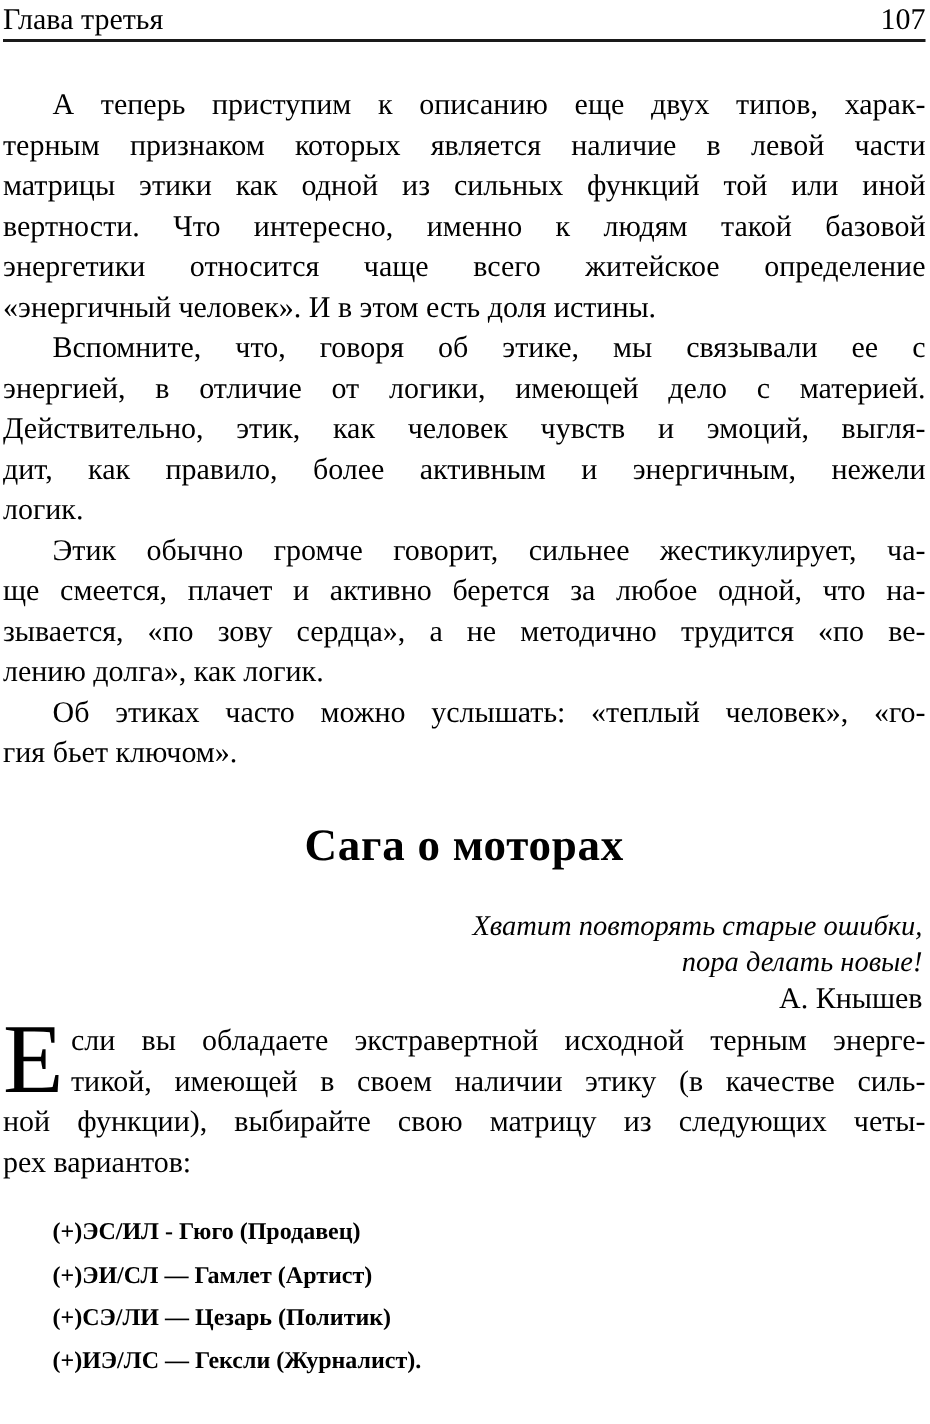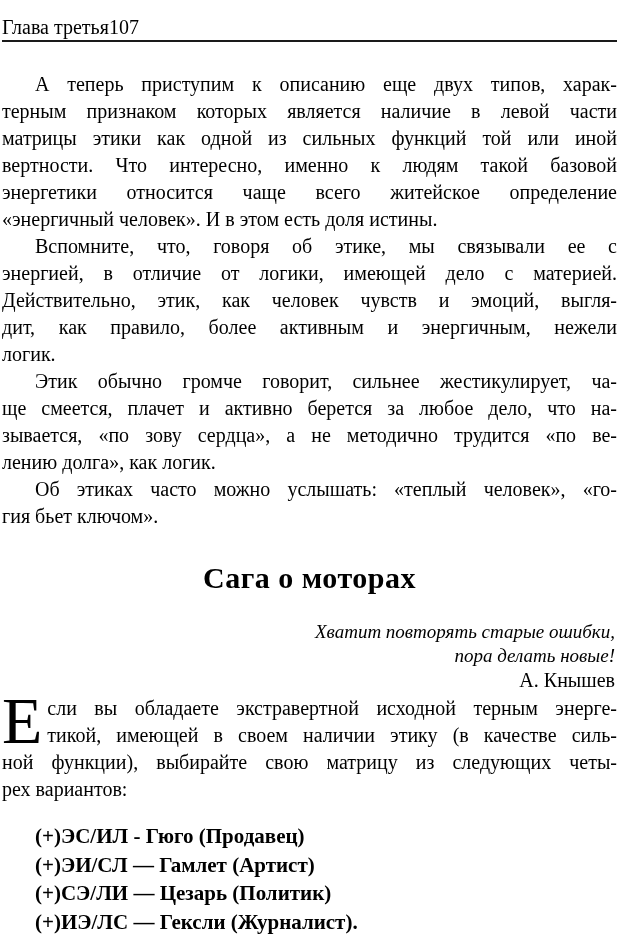--- a/index.html
+++ b/index.html
@@ -16,24 +16,25 @@
   }
   .page {
     box-sizing: border-box;
     width: 620px;
     height: 949px;
     padding: 0 3px 0 2px;
   }
   
   .runhead {
     display: flex;
+    justify-content: space-between;
     align-items: baseline;
     font-size: 20px;
     line-height: 23px;
-    padding-top: 16px;
+    padding-top: 2px;
     padding-bottom: 1px;
     border-bottom: 2px solid #1a1a1a;
   }
   
   .body-text { margin-top: 29px; }
   .line {
     font-size: 20px;
     line-height: 27px;
     text-align: justify;
     text-align-last: justify;
@@ -75,21 +76,21 @@
     margin-right: 5px;
   }
   .dropcap-para::after { content: ""; display: block; clear: both; }
   
   .type-list {
     margin-top: 19px;
     padding-left: 33px;
     font-weight: bold;
   }
   .type-list .line {
-    font-size: 21px;
+    font-size: 16px;
     line-height: 28.5px;
     text-align: right;
     text-align-last: left;
   }
 </style>
 </head>
 <body>
 
 <div class="page">
 
@@ -112,21 +113,21 @@
     <div class="para indent">
         <div class="line first">Вспомните, что, говоря об этике, мы связывали ее с</div>
         <div class="line">энергией, в отличие от логики, имеющей дело с материей.</div>
         <div class="line">Действительно, этик, как человек чувств и эмоций, выгля-</div>
         <div class="line">дит, как правило, более активным и энергичным, нежели</div>
         <div class="line last">логик.</div>
       </div>
 
     <div class="para indent">
         <div class="line first">Этик обычно громче говорит, сильнее жестикулирует, ча-</div>
-        <div class="line">ще смеется, плачет и активно берется за любое дело, что на-</div>
+        <div class="line">ще смеется, плачет и активно берется за любое одной, что на-</div>
         <div class="line">зывается, «по зову сердца», а не методично трудится «по ве-</div>
         <div class="line last">лению долга», как логик.</div>
       </div>
 
     <div class="para indent">
         <div class="line first">Об этиках часто можно услышать: «теплый человек», «го-</div>
         <div class="line last">гия бьет ключом».</div>
       </div>
 
     <div class="section-title">Сага о моторах</div>

